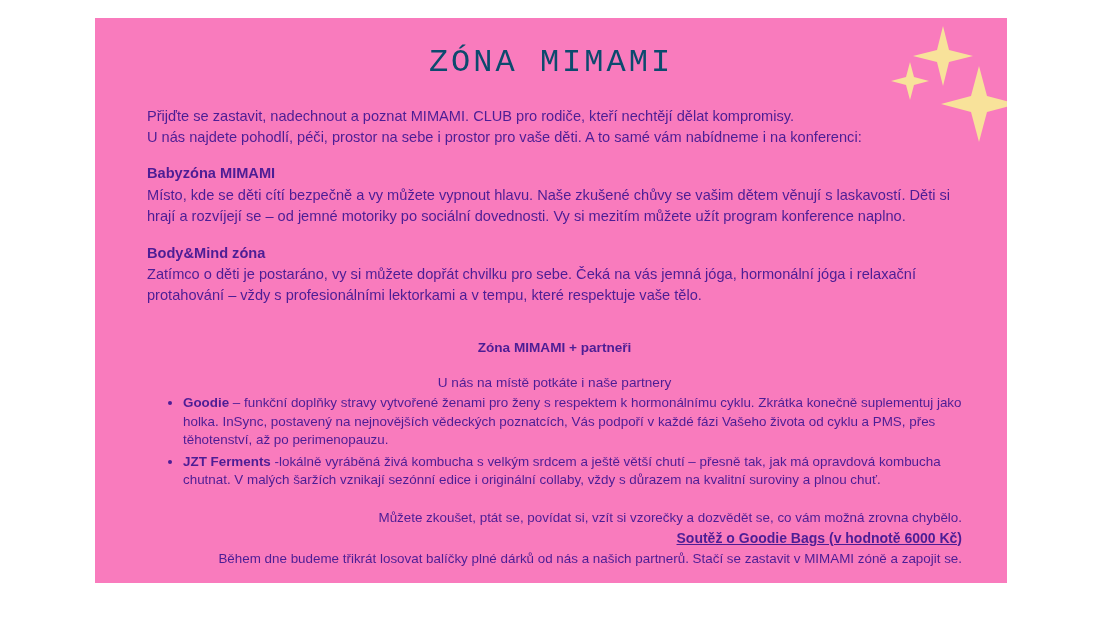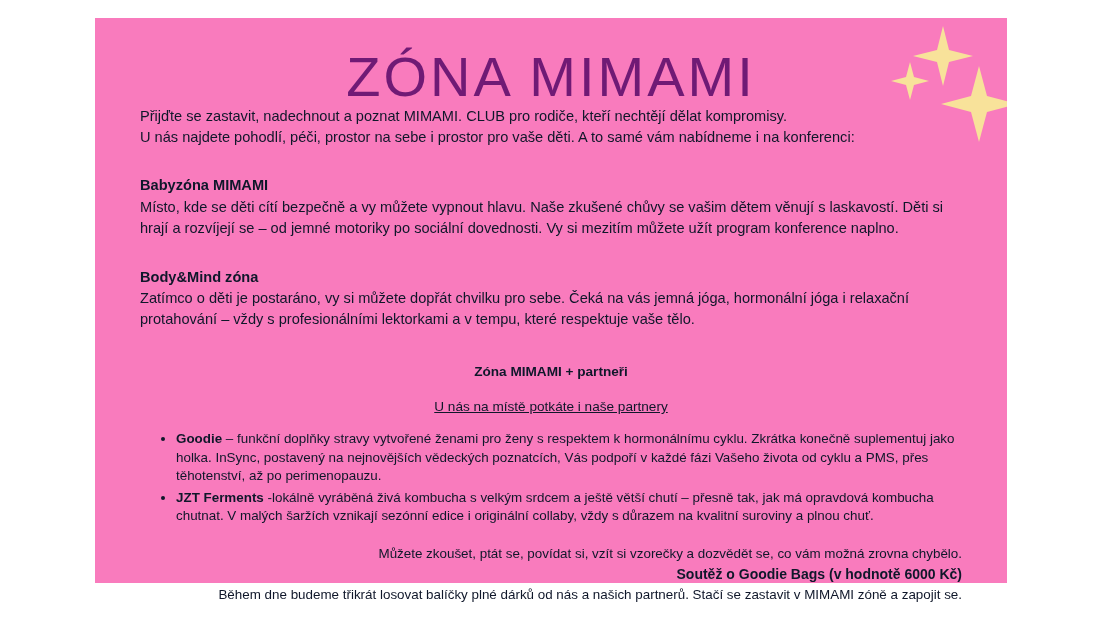--- a/index.html
+++ b/index.html
@@ -35,47 +35,47 @@
     width: 160px;
     height: 150px;
     pointer-events: none;
   }
   .title {
     position: absolute;
     left: 0;
     right: 0;
     top: 26px;
     text-align: center;
-    font-family: Liberation Sans, sans-serif;
-    font-size: 56px;
+    font-family: Liberation Mono, monospace;
+    font-size: 32px;
     letter-spacing: 3px;
-    color: #701a75;
+    color: #0c4a6e;
     font-weight: 400;
   }
   .content {
     position: absolute;
-    left: 45px;
+    left: 52px;
     right: 45px;
     top: 88px;
-    color: #0f172a;
+    color: #4c1d95;
     font-size: 14.6px;
     line-height: 1.42;
   }
   .para {
     margin: 0 0 0 0;
   }
   .lead-line {
     margin: 0;
   }
   .spacer {
     height: 16px;
   }
   .section-head {
     font-weight: bold;
-    margin: 12px 0 1px 0;
+    margin: 0 0 1px 0;
     font-size: 14.6px;
   }
   .bold {
     font-weight: bold;
   }
   ul.partners {
     margin: 2px 0 0 0;
     padding-left: 36px;
     font-size: 13.4px;
     line-height: 1.38;
@@ -85,32 +85,32 @@
   }
   .partners-head {
     font-weight: bold;
     text-align: center;
     font-size: 13.6px;
     margin: 16px;
   }
   .partners-sub {
     text-align: center;
     font-size: 13.6px;
-    margin: 0 0 14px 0;
-    text-decoration: underline;
+    margin: 0 0 2px 0;
   }
   .footer {
     text-align: right;
     font-size: 13.4px;
     line-height: 1.5;
     margin-top: 18px;
   }
   .footer .bold-line {
     font-weight: bold;
     font-size: 14px;
+    text-decoration: underline;
   }
 </style>
 </head>
 <body>
 
 <div class="slide">
   <div class="panel">
 
     <div class="sparkles">
       <svg width="160" height="150" viewBox="0 0 160 150" xmlns="http://www.w3.org/2000/svg">

